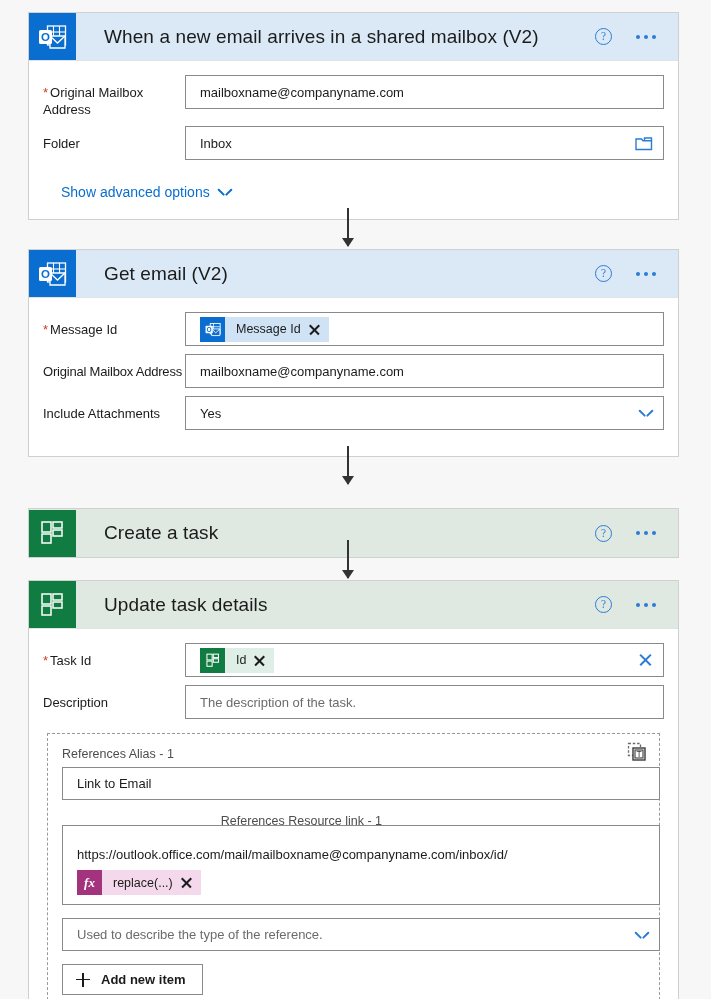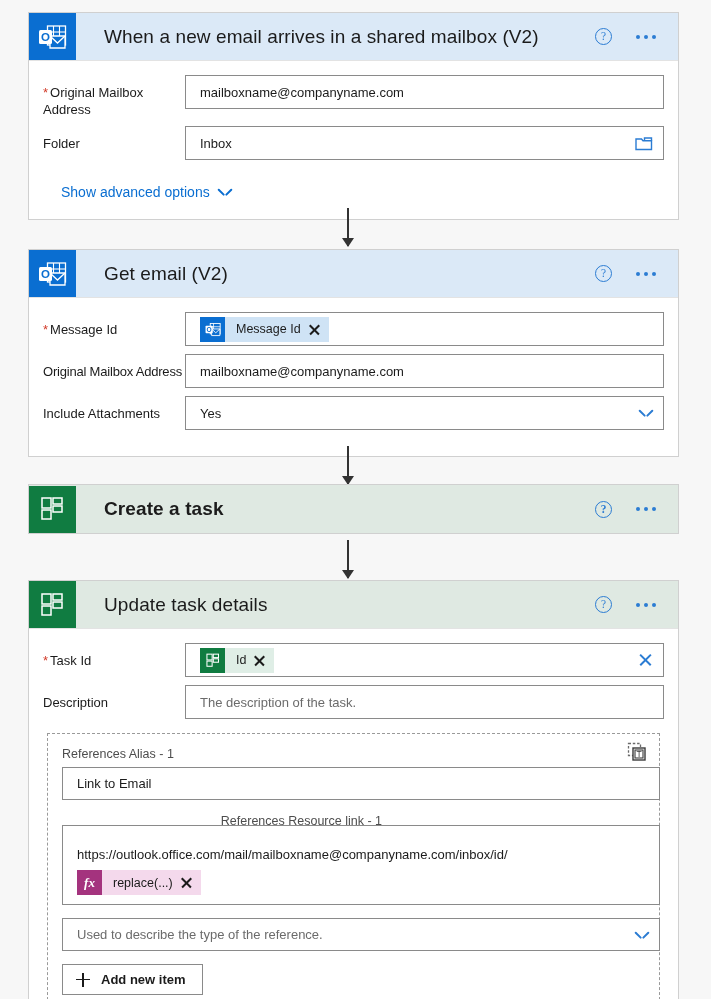--- a/index.html
+++ b/index.html
@@ -361,21 +361,21 @@
           <span class="chev"></span>
         </div>
       </div>
     </div>
   </div>
 
   <div class="connector" style="top:446px; height:38px;">
     <span class="arrow"></span>
   </div>
 
-  <div class="card" style="top:484px;font-weight:bold;">
+  <div class="card" style="top:508px;">
     <div class="card-header planner" style="border-bottom:none;">
       <div class="app-icon planner">
         <svg width="27" height="26" viewBox="0 0 27 26" aria-hidden="true">
           <rect x="3" y="2" width="9" height="10" fill="none" stroke="#ffffff" stroke-width="1.5"></rect>
           <rect x="14" y="2" width="9" height="6" fill="none" stroke="#ffffff" stroke-width="1.5"></rect>
           <rect x="14" y="10" width="9" height="6" fill="none" stroke="#ffffff" stroke-width="1.5"></rect>
           <rect x="3" y="14" width="9" height="9" fill="none" stroke="#ffffff" stroke-width="1.5"></rect>
         </svg>
       </div>
       <div class="card-title">Create a task</div>

